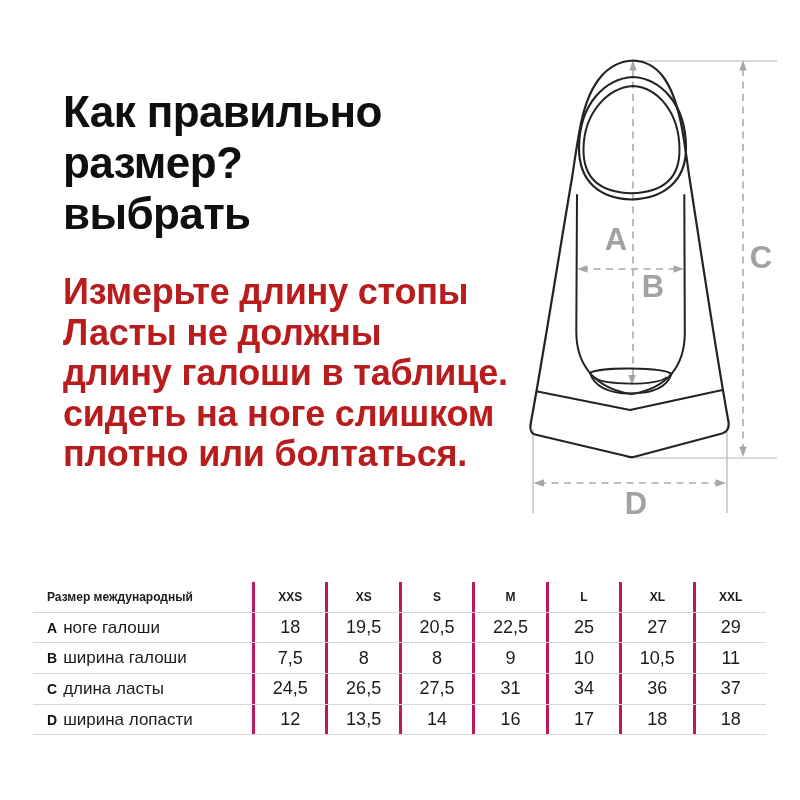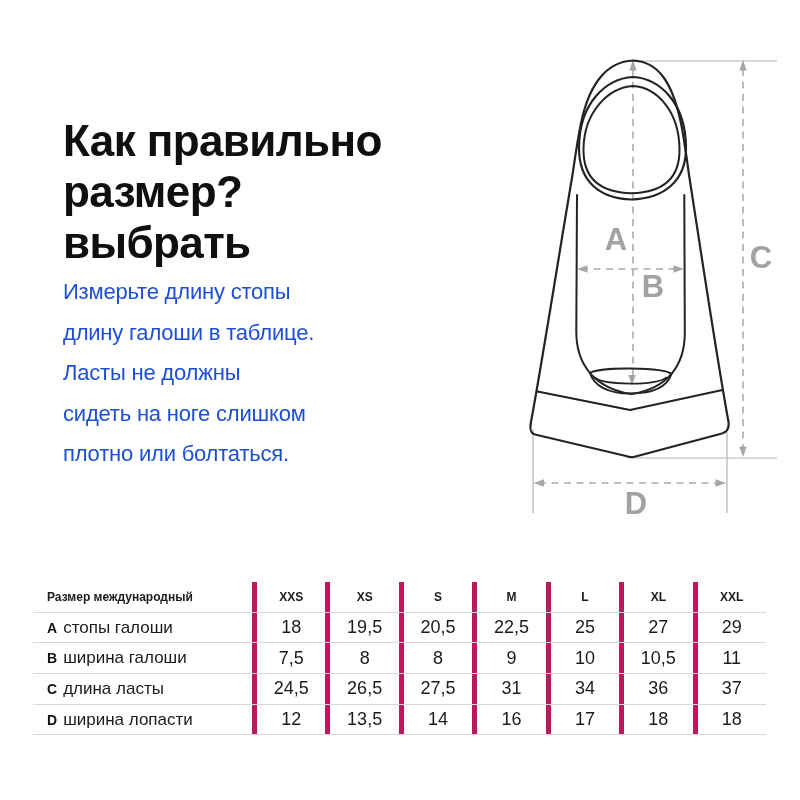--- a/index.html
+++ b/index.html
@@ -5,54 +5,53 @@
   html,body{margin:0;padding:0;}
   body{
     width:800px;height:800px;background:#ffffff;position:relative;overflow:hidden;
     font-family:"Liberation Sans", sans-serif;color:#1b1b1b;
     -webkit-font-smoothing:antialiased;
   }
   .page-title{
     position:absolute;left:63px;top:86px;
     font-size:44px;line-height:51px;font-weight:700;color:#0f0f0f;
     letter-spacing:-0.6px;
-    margin-top:29px;
   }
   .intro-text{
     position:absolute;left:63px;top:272px;
-    font-size:22px;line-height:40.5px;font-weight:400;color:#1d4ed8;
+    font-size:36px;line-height:40.5px;font-weight:700;color:#b91c1c;
     letter-spacing:-0.2px;
   }
   .fin-svg{position:absolute;left:500px;top:35px;width:300px;height:510px;}
 
   .size-table{position:absolute;left:33px;top:582px;width:733px;font-size:17px;}
   .t-row{display:flex;align-items:stretch;height:30.7px;box-sizing:border-box;
     border-bottom:1px solid #d9d9d9;}
   .t-label{width:219px;box-sizing:border-box;padding-left:14px;display:flex;
     align-items:center;white-space:nowrap;color:#1b1b1b;}
   .t-cell{flex:1;display:flex;align-items:center;justify-content:center;
-    border-left:5px solid #be185d;box-sizing:border-box;color:#1b1b1b;}
+    border-left:3px solid #be185d;box-sizing:border-box;color:#1b1b1b;}
   .t-row.head .t-label, .t-row.head .t-cell{font-weight:700;font-size:12px;}
   .t-row.data .t-cell{font-size:18px;font-weight:400;}
   .t-row.data .t-label{font-size:17px;font-weight:400;}
   .dim-letter{font-weight:700;font-size:14px;margin-right:6px;color:#111;}
 </style>
 </head>
 <body>
 
 <div class="page-title">
   <div>Как правильно</div>
   <div>размер?</div>
   <div>выбрать</div>
 </div>
 
 <div class="intro-text">
   <div>Измерьте длину стопы</div>
+  <div>Ласты не должны</div>
   <div>длину галоши в таблице.</div>
-  <div>Ласты не должны</div>
   <div>сидеть на ноге слишком</div>
   <div>плотно или болтаться.</div>
 </div>
 
 <svg class="fin-svg" viewBox="0 0 300 510" xmlns="http://www.w3.org/2000/svg">
 
   <g stroke="#b3b3b3" stroke-width="1.2" fill="none">
     <line x1="133" y1="26" x2="277" y2="26"></line>
     <line x1="131" y1="423" x2="277" y2="423"></line>
     <line x1="33" y1="394" x2="33" y2="478"></line>
@@ -130,21 +129,21 @@
     <div class="t-cell">XS</div>
     <div class="t-cell">S</div>
     <div class="t-cell">M</div>
     <div class="t-cell">L</div>
     <div class="t-cell">XL</div>
     <div class="t-cell">XXL</div>
   </div>
   <div class="t-row data">
     <div class="t-label">
       <b class="dim-letter">A</b>
-      <span>стопы галоши</span>
+      <span>ноге галоши</span>
     </div>
     <div class="t-cell">18</div>
     <div class="t-cell">19,5</div>
     <div class="t-cell">20,5</div>
     <div class="t-cell">22,5</div>
     <div class="t-cell">25</div>
     <div class="t-cell">27</div>
     <div class="t-cell">29</div>
   </div>
   <div class="t-row data">

